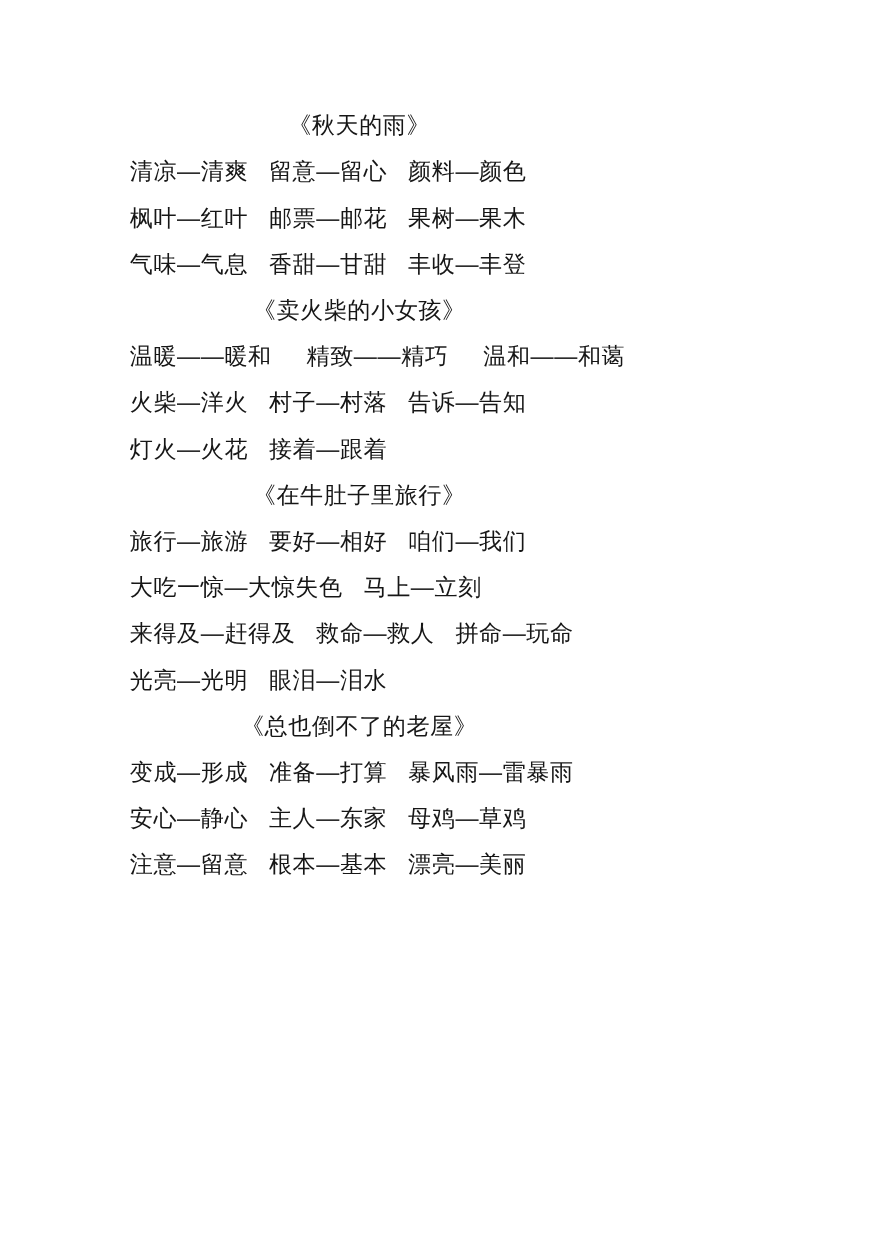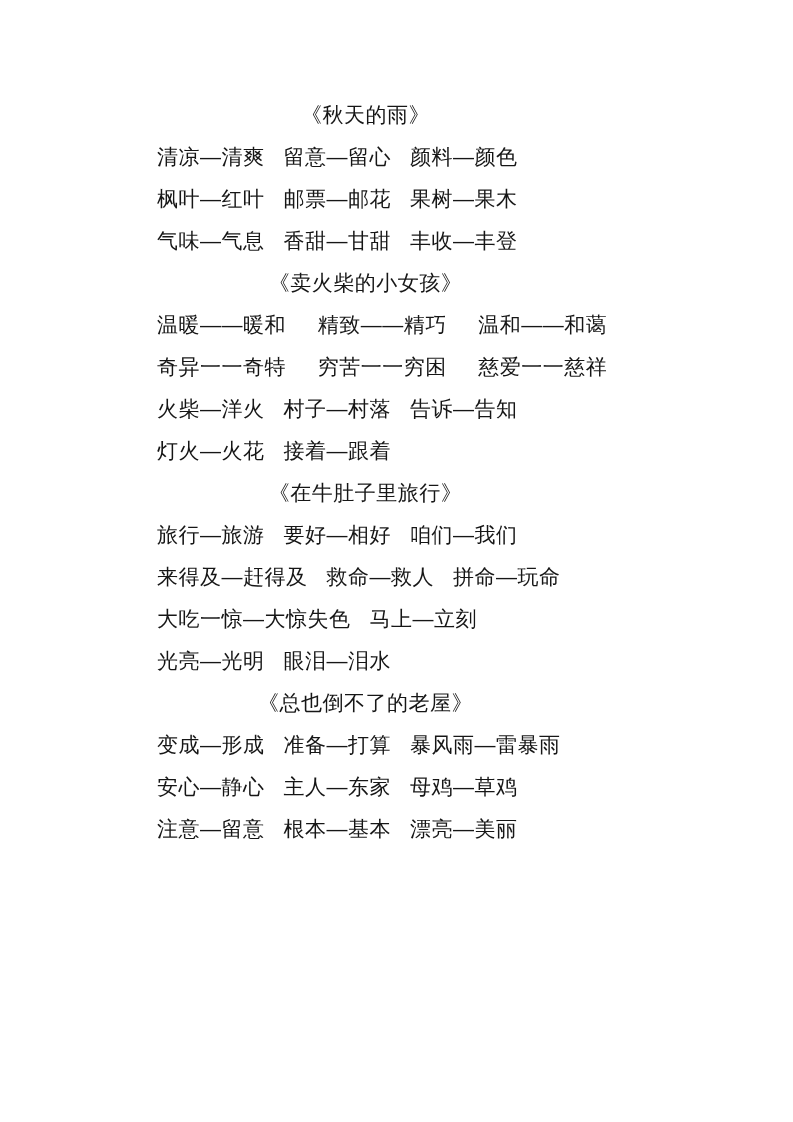--- a/index.html
+++ b/index.html
@@ -6,21 +6,20 @@
     margin: 0;
     padding: 0;
     background: #ffffff;
   }
   .page {
     position: relative;
     width: 653px;
     height: 1122px;
     background: #ffffff;
     overflow: hidden;
-    padding-left: 39px;
   }
   .content {
     box-sizing: border-box;
     padding: 94px 118px 0 118px;
     font-family: "Liberation Sans", sans-serif;
     font-size: 21px;
     color: #161616;
     font-weight: 400;
   }
   .doc-line {
@@ -43,28 +42,27 @@
 <div class="page">
   <div class="content">
 
     <div class="doc-title">《秋天的雨》</div>
     <div class="doc-line">清凉—清爽   留意—留心   颜料—颜色</div>
     <div class="doc-line">枫叶—红叶   邮票—邮花   果树—果木</div>
     <div class="doc-line">气味—气息   香甜—甘甜   丰收—丰登</div>
 
     <div class="doc-title">《卖火柴的小女孩》</div>
     <div class="doc-line">温暖——暖和     精致——精巧     温和——和蔼</div>
-    <div class="doc-line">奇异一一奇特     穷苦一一穷困     慈爱一一慈祥</div>
     <div class="doc-line">火柴—洋火   村子—村落   告诉—告知</div>
     <div class="doc-line">灯火—火花   接着—跟着</div>
 
     <div class="doc-title">《在牛肚子里旅行》</div>
     <div class="doc-line">旅行—旅游   要好—相好   咱们—我们</div>
+    <div class="doc-line">大吃一惊—大惊失色   马上—立刻</div>
     <div class="doc-line">来得及—赶得及   救命—救人   拼命—玩命</div>
-    <div class="doc-line">大吃一惊—大惊失色   马上—立刻</div>
     <div class="doc-line">光亮—光明   眼泪—泪水</div>
 
     <div class="doc-title">《总也倒不了的老屋》</div>
     <div class="doc-line">变成—形成   准备—打算   暴风雨—雷暴雨</div>
     <div class="doc-line">安心—静心   主人—东家   母鸡—草鸡</div>
     <div class="doc-line">注意—留意   根本—基本   漂亮—美丽</div>
 
   </div>
 </div>
 

